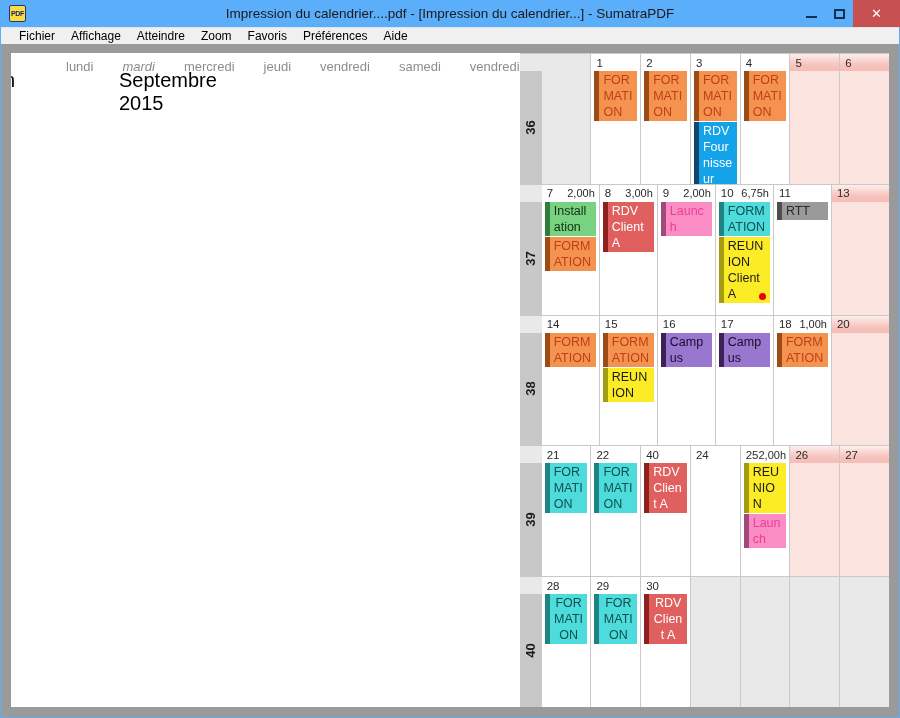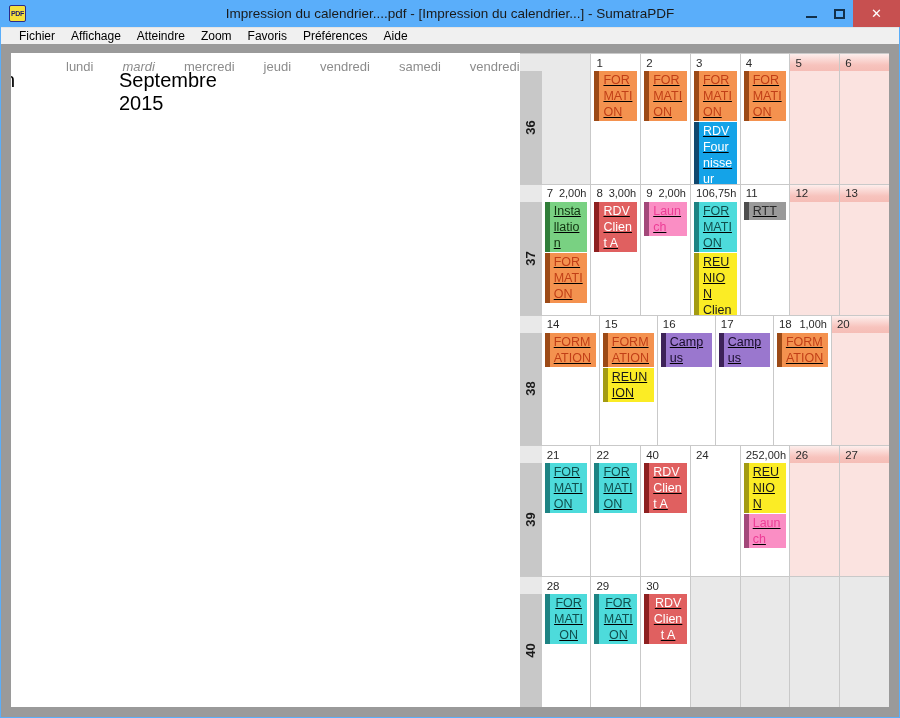--- a/index.html
+++ b/index.html
@@ -205,21 +205,20 @@
   }
   .day-num { }
   .day-hours { margin-left: auto; font-size: 11px; color: #2a2a2a; }
 
   .events {
     flex: 1;
     display: flex; flex-direction: column;
     padding: 0 3px 0 3px;
     gap: 1px;
     min-height: 0;
-    text-decoration: underline;
   }
   .event {
     display: flex;
     align-items: stretch;
     font-size: 12.5px;
     line-height: 1.28;
     min-height: 18px;
     position: relative;
     flex: none;
   }
@@ -425,26 +424,20 @@
               </div>
               <div class="events">
                 <div class="event" style="background: rgb(154, 154, 154); color: rgb(43, 43, 43);">
                   <div class="event-bar" style="background: rgb(78, 78, 78);"></div>
                   <div class="event-label">RTT</div>
                 </div>
               </div>
             </div>
             <div class="day-cell weekend">
               <div class="day-head">
-                <span class="day-num">12</span>
-              </div>
-              <div class="events"></div>
-            </div>
-            <div class="day-cell weekend">
-              <div class="day-head">
                 <span class="day-num">13</span>
               </div>
               <div class="events"></div>
             </div>
           </div>
           <div class="week-row">
             <div class="weeknum-col">
               <div class="weeknum-top"></div>
               <div class="weeknum-block">
                 <div class="weeknum-label">38</div>

